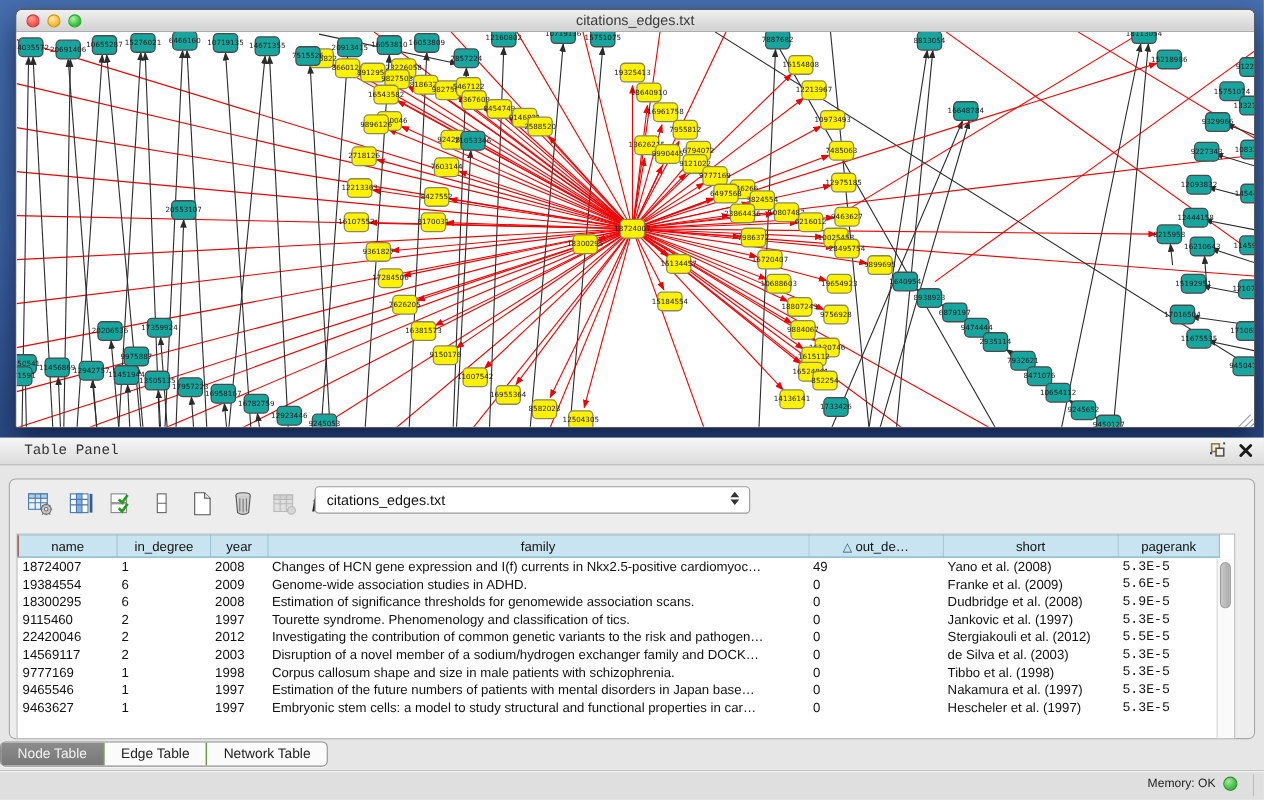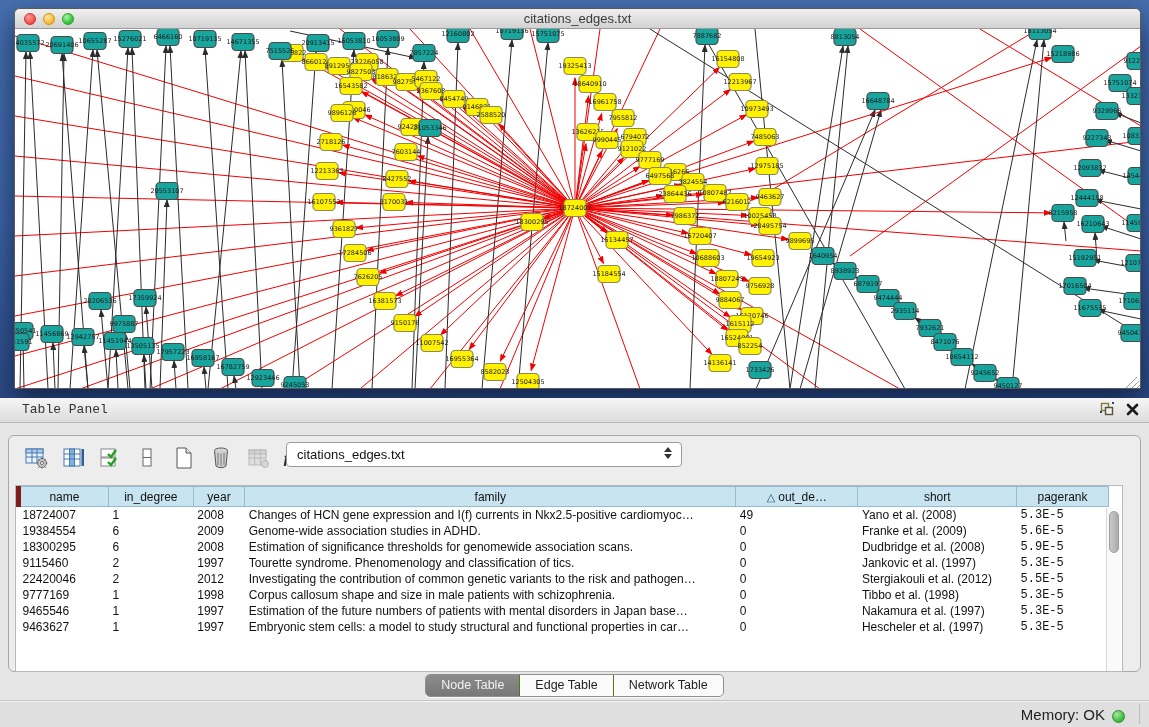--- a/index.html
+++ b/index.html
@@ -45,42 +45,42 @@
               line-height:23px; padding-left:10px; }
   .dd-arrows { position:absolute; right:9px; top:4px; display:flex; flex-direction:column; gap:2px; }
   .dd-arrows i { display:block; width:0; height:0; border-left:4px solid transparent; border-right:4px solid transparent; }
   .dd-up { border-bottom:5px solid #333; } .dd-down { border-top:5px solid #333; }
 
   .grid-wrap { position:absolute; left:6px; top:49px; width:1108px; height:187px; background:#FFF;
                border:1px solid #B8B8B8; display:flex; flex-direction:column; }
   table.grid { border-collapse:collapse; table-layout:fixed; width:1093px; font-size:12px; color:#111; }
   table.grid th { background:#C9E4F1; border:1px solid #93BCD2; border-left:none; font-weight:normal;
                   height:20px; text-align:center; font-size:12px; overflow:hidden; white-space:nowrap; }
-  table.grid th:first-child { border-left:5px solid #7f1d1d; }
+  table.grid th:first-child { border-left:1px solid #7f1d1d; }
   table.grid td { height:16px; padding:0 0 0 4px; overflow:hidden; white-space:nowrap; text-overflow:clip; }
   td.c6 { padding-left:10px;font-family:Liberation Mono, monospace; }
   .sort-tri { color:#1C4E66; font-size:11px; margin-right:3px; }
   .c0{width:89px}.c1{width:84px}.c2{width:51px}.c3{width:486px}.c4{width:121px}.c5{width:157px}.c6{width:91px}
   .vscroll { position:absolute; right:1px; top:22px; width:15px; height:163px; background:#FAFAFA;
              border-left:1px solid #D8D8D8; }
   .vthumb { position:absolute; left:2px; top:3px; width:10px; height:42px; border-radius:6px;
             background:linear-gradient(90deg,#C9C9C9,#ABABAB); border:1px solid #9E9E9E; }
 
-  .tabs { position:absolute; left:0; right:0; top:276px; display:flex; justify-content:center; }
+  .tabs { position:absolute; left:0; right:0; top:276px; display:flex; justify-content:flex-start; }
   .seg { display:flex; border:1px solid #8F8F8F; border-radius:5px; overflow:hidden;
          background:#FBFBFB; box-shadow:0 1px 0 rgba(255,255,255,.7); }
   .seg button { font-family:inherit; font-size:12.5px; padding:3px 15px; border:none; background:transparent;
                 color:#222; border-left:1px solid #4d7c0f; line-height:15px; }
   .seg button:first-child { border-left:none; }
   .seg button.active { background:linear-gradient(180deg,#8C8C8C,#787878); color:#F2F2F2; }
 
   .status-bar { position:absolute; left:0; bottom:0; width:1149px; height:27px; background:#DFDFDF;
                 border-top:1px solid #C4C4C4; box-shadow:inset 0 1px 0 #F4F4F4; }
-  .mem { position:absolute; right:24px; top:5px; display:flex; align-items:flex-end; gap:7px;
-         font-size:15px; color:#222; }
+  .mem { position:absolute; right:24px; top:5px; display:flex; align-items:flex-start; gap:7px;
+         font-size:11px; color:#222; }
   .mem-dot { width:13px; height:13px; border-radius:50%; border:1px solid #2E8F2E;
              background:radial-gradient(circle at 35% 30%,#A8E8A0,#3DBE3D 65%,#2CA02C); }
   .sb-div { position:absolute; right:9px; top:3px; width:1px; height:20px; background:#BDBDBD; }
 </style>
 </head>
 <body>
 
 <div class="desktop">
   <div class="net-window">
     <div class="titlebar">
@@ -697,20 +697,29 @@
             <tr>
               <td class="c0">22420046</td>
               <td class="c1">2</td>
               <td class="c2">2012</td>
               <td class="c3">Investigating the contribution of common genetic variants to the risk and pathogen…</td>
               <td class="c4">0</td>
               <td class="c5">Stergiakouli et al. (2012)</td>
               <td class="c6">5.5E-5</td>
             </tr>
             <tr>
+              <td class="c0">14569117</td>
+              <td class="c1">2</td>
+              <td class="c2">2003</td>
+              <td class="c3">Disruption of a novel member of a sodium/hydrogen exchanger family and DOCK…</td>
+              <td class="c4">0</td>
+              <td class="c5">de Silva et al. (2003)</td>
+              <td class="c6">5.3E-5</td>
+            </tr>
+            <tr>
               <td class="c0">9777169</td>
               <td class="c1">1</td>
               <td class="c2">1998</td>
               <td class="c3">Corpus callosum shape and size in male patients with schizophrenia.</td>
               <td class="c4">0</td>
               <td class="c5">Tibbo et al. (1998)</td>
               <td class="c6">5.3E-5</td>
             </tr>
             <tr>
               <td class="c0">9465546</td>

